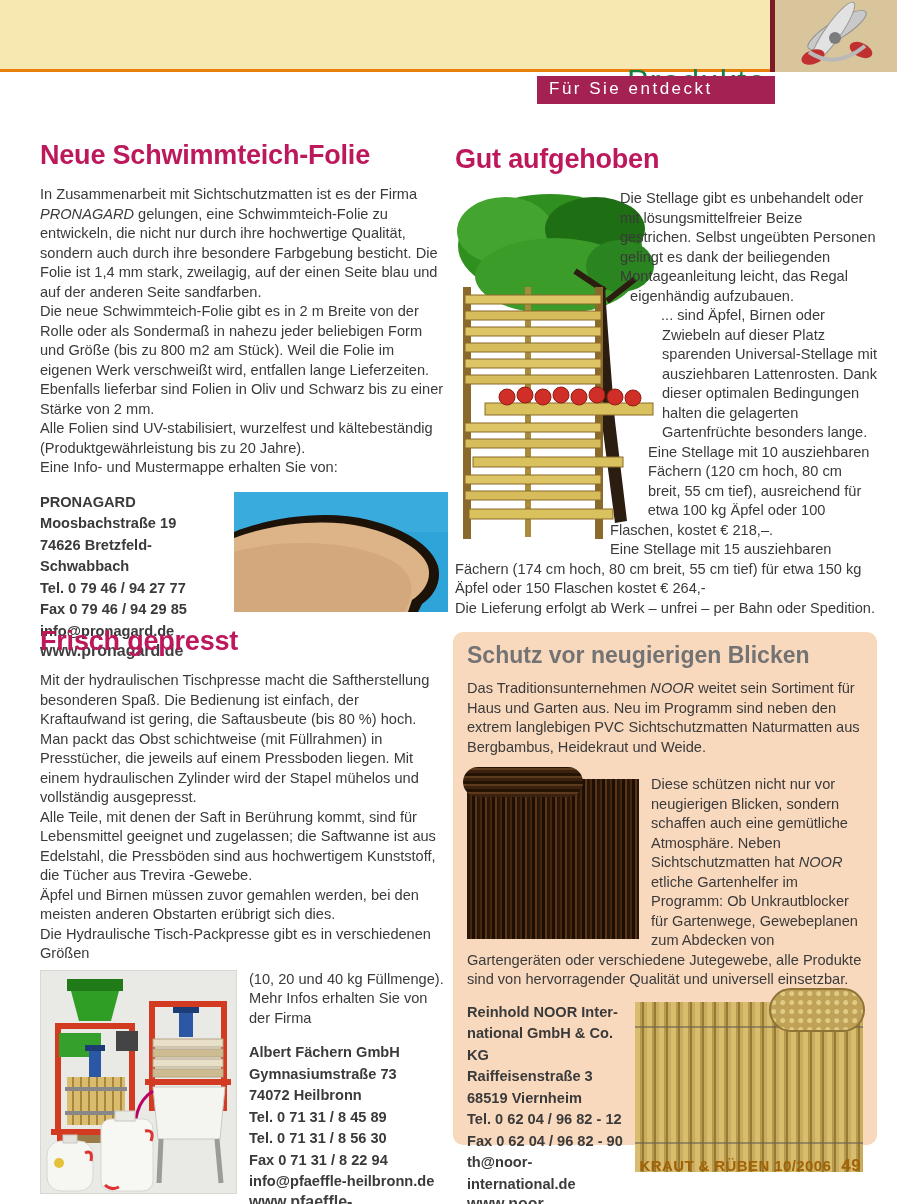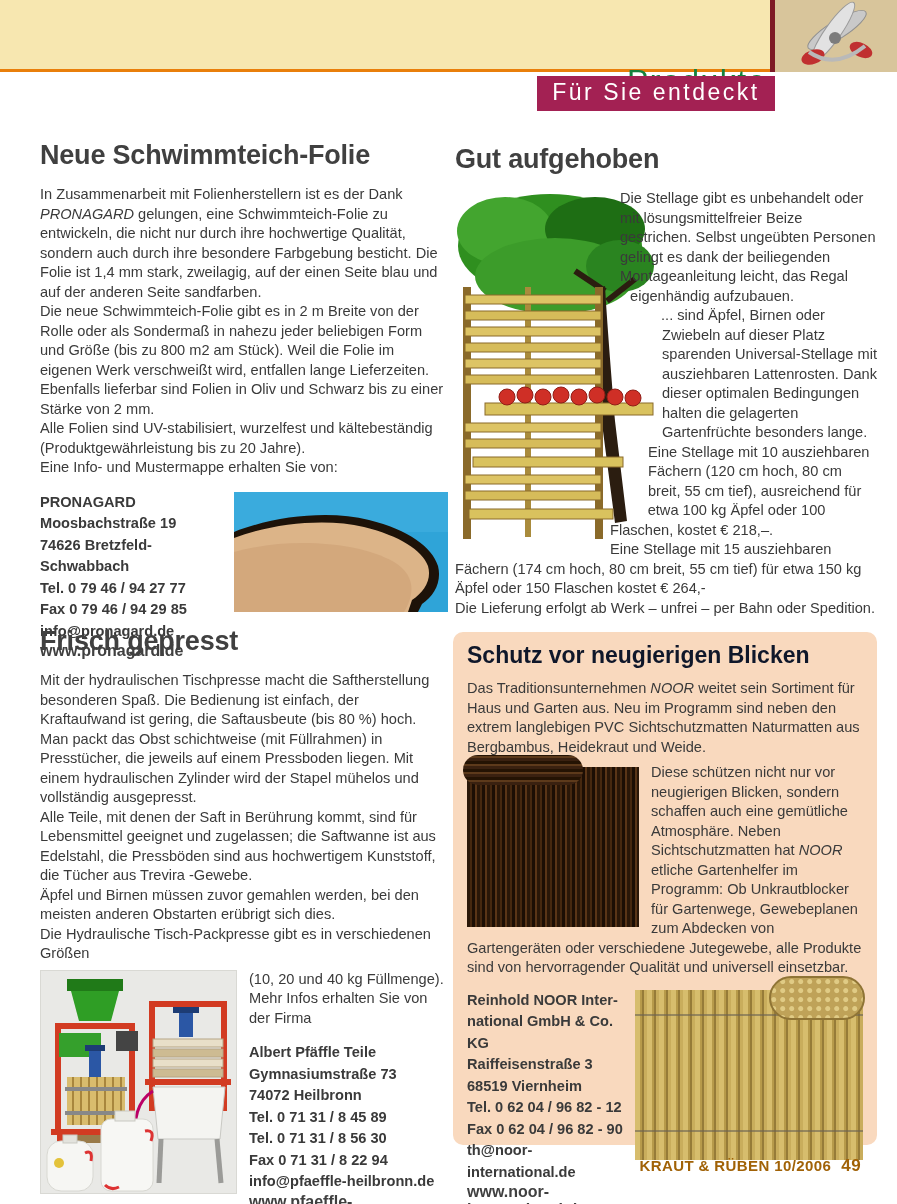--- a/index.html
+++ b/index.html
@@ -4,26 +4,26 @@
 <style>
   html,body{margin:0;padding:0;}
   body{width:897px;height:1204px;position:relative;background:#ffffff;
        font-family:"Liberation Sans",sans-serif;color:#3a3a3a;overflow:hidden;}
   
   .band{position:absolute;left:0;top:0;width:775px;height:70px;background:#f7e7b0;}
   .rule{position:absolute;left:0;top:69px;width:897px;height:3px;background:#e97f0b;}
   .produkte{position:absolute;top:31px;right:130px;font-size:32px;color:#15803d;
             letter-spacing:1.5px;font-weight:400;margin-top:32px;}
   .banner{position:absolute;top:76px;right:122px;width:214px;background:#a32153;color:#fff;
-          font-size:23px;letter-spacing:2.5px;padding:3px 12px 5px;text-align:center;}
+          font-size:17px;letter-spacing:2.5px;padding:3px 12px 5px;}
   .shears{position:absolute;right:0;top:0;width:122px;height:72px;background:#d8c59b;
           border-left:5px solid #7e1a26;overflow:hidden;}
   
-  h1{font-size:27px;font-weight:700;color:#404040;letter-spacing:-.2px;margin:0 0 14px 0;}
-  h2{font-size:23px;font-weight:700;color:#0f172a;margin:0 0 10px 0;}
+  h1{font-size:27px;font-weight:700;color:#be185d;letter-spacing:-.2px;margin:0 0 14px 0;}
+  h2{font-size:23px;font-weight:700;color:#737373;margin:0 0 10px 0;}
   p{margin:0;font-size:14.6px;line-height:19.5px;}
   .link{color:#404040;font-weight:700;text-decoration:none;display:block;}
   .contact p{font-weight:700;line-height:21.5px;}
   
   .a1{position:absolute;left:40px;top:140px;width:408px;}
   .a2{position:absolute;left:455px;top:144px;width:422px;}
   .a3{position:absolute;left:40px;top:626px;width:408px;}
   .noor{position:absolute;left:453px;top:632px;width:424px;height:513px;background:#f9d9be;
         border-radius:10px;padding:10px 14px;box-sizing:border-box;}
   .row{display:flex;gap:12px;margin-top:14px;align-items:flex-start;}
@@ -60,21 +60,21 @@
     <ellipse cx="58" cy="32" rx="36" ry="8" fill="#e2e2e2" stroke="#9a9a9a" transform="rotate(-55 58 32)"></ellipse>
     <circle cx="60" cy="38" r="6" fill="#7c7c7c"></circle>
     <ellipse cx="38" cy="57" rx="12" ry="7" fill="#c03030" transform="rotate(-20 38 57)"></ellipse>
     <ellipse cx="86" cy="50" rx="12" ry="7" fill="#c03030" transform="rotate(25 86 50)"></ellipse>
     <path d="M34 52 Q60 70 90 46" fill="none" stroke="#b9b9b9" stroke-width="4"></path>
   </svg>
 </div>
 
 <section class="a1">
   <h1>Neue Schwimmteich-Folie</h1>
-  <p><span>In Zusammenarbeit mit Folienherstellern ist es der Dank </span><i>PRONAGARD</i><span> gelungen, eine Schwimmteich-Folie zu entwickeln, die nicht nur durch ihre hochwertige Qualität, sondern auch durch ihre besondere Farbgebung besticht. Die Folie ist 1,4 mm stark, zweilagig, auf der einen Seite blau und auf der anderen Seite sandfarben.</span></p>
+  <p><span>In Zusammenarbeit mit Sichtschutzmatten ist es der Firma </span><i>PRONAGARD</i><span> gelungen, eine Schwimmteich-Folie zu entwickeln, die nicht nur durch ihre hochwertige Qualität, sondern auch durch ihre besondere Farbgebung besticht. Die Folie ist 1,4 mm stark, zweilagig, auf der einen Seite blau und auf der anderen Seite sandfarben.</span></p>
   <p>Die neue Schwimmteich-Folie gibt es in 2 m Breite von der Rolle oder als Sondermaß in nahezu jeder beliebigen Form und Größe (bis zu 800 m2 am Stück). Weil die Folie im eigenen Werk verschweißt wird, entfallen lange Lieferzeiten.</p>
   <p>Ebenfalls lieferbar sind Folien in Oliv und Schwarz bis zu einer Stärke von 2 mm.</p>
   <p>Alle Folien sind UV-stabilisiert, wurzelfest und kältebeständig (Produktgewährleistung bis zu 20 Jahre).</p>
   <p>Eine Info- und Mustermappe erhalten Sie von:</p>
   <div class="row">
     <div class="contact" style="flex:1;">
       <p>PRONAGARD</p>
       <p>Moosbachstraße 19</p>
       <p>74626 Bretzfeld-Schwabbach</p>
       <p>Tel. 0 79 46 / 94 27 77</p>
@@ -214,37 +214,37 @@
         <path d="M44 182 q8 -4 6 8" stroke="#d33" stroke-width="3" fill="none"></path>
         <rect x="60" y="148" width="52" height="72" rx="10" fill="#f7f7f4" stroke="#d8d8d2"></rect>
         <rect x="74" y="140" width="20" height="10" fill="#eaeae4" stroke="#c9c9c2"></rect>
         <path d="M104 160 q10 -2 6 10 M64 214 q6 6 14 2" stroke="#d33" stroke-width="3" fill="none"></path>
       </svg>
     </div>
     <div style="flex:1;">
       <p>(10, 20 und 40 kg Füllmenge). Mehr Infos erhalten Sie von der Firma</p>
       <div class="gap14"></div>
       <div class="contact">
-        <p>Albert Pfäffle Teile</p>
+        <p>Albert Fächern GmbH</p>
         <p>Gymnasiumstraße 73</p>
         <p>74072 Heilbronn</p>
         <p>Tel. 0 71 31 / 8 45 89</p>
         <p>Tel. 0 71 31 / 8 56 30</p>
         <p>Fax 0 71 31 / 8 22 94</p>
         <p>info@pfaeffle-heilbronn.de</p>
         <a class="link">www.pfaeffle-heilbronn.de</a>
       </div>
     </div>
   </div>
 </section>
 
 <section class="noor">
   <h2>Schutz vor neugierigen Blicken</h2>
   <p><span>Das Traditionsunternehmen </span><i>NOOR</i><span> weitet sein Sortiment für Haus und Garten aus. Neu im Programm sind neben den extrem langlebigen PVC Sichtschutzmatten Naturmatten aus Bergbambus, Heidekraut und Weide.</span></p>
-  <div style="margin-top:6px;">
+  <div style="margin-top:18px;">
     <div class="brush">
         <div class="roll"></div>
       </div>
     <p><span>Diese schützen nicht nur vor neugierigen Blicken, sondern schaffen auch eine gemütliche Atmosphäre. Neben Sichtschutzmatten hat </span><i>NOOR</i><span> etliche Gartenhelfer im Programm: Ob Unkrautblocker für Gartenwege, Gewebeplanen zum Abdecken von Gartengeräten oder verschiedene Jutegewebe, alle Produkte sind von hervorragender Qualität und universell einsetzbar.</span></p>
     <div class="clear"></div>
   </div>
   <div class="row" style="margin-top:12px;">
     <div class="contact" style="flex:1;">
       <p>Reinhold NOOR Inter-</p>
       <p>national GmbH &amp; Co. KG</p>

